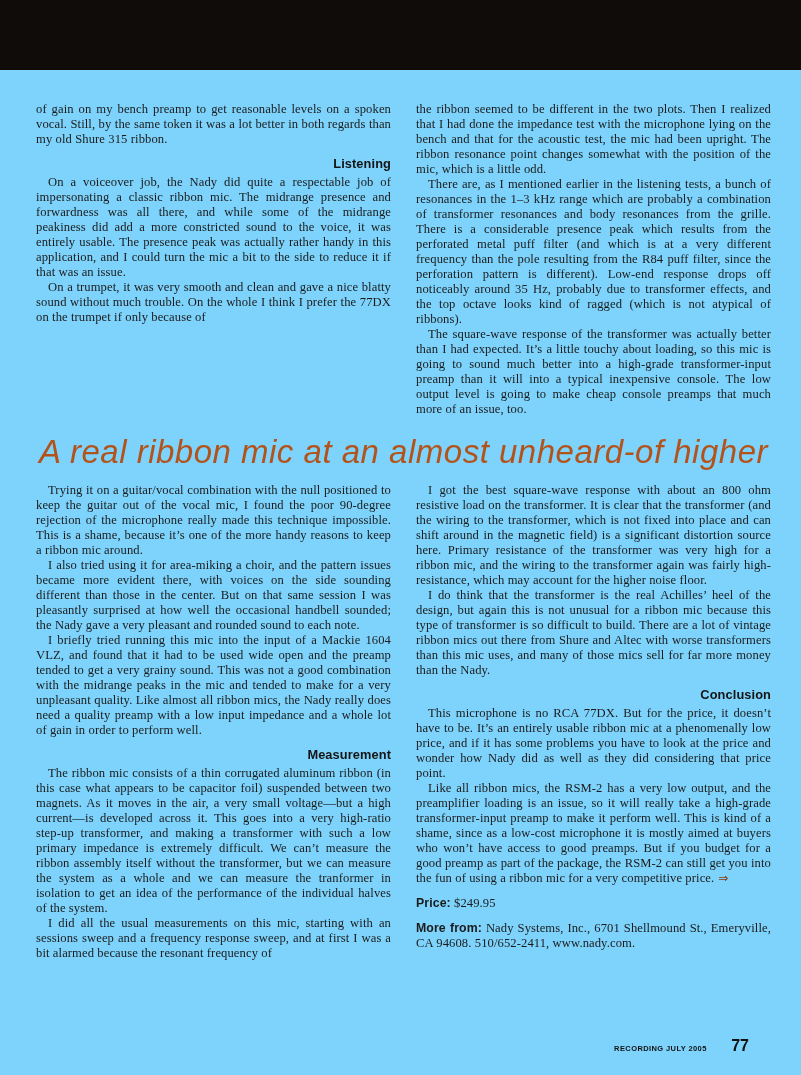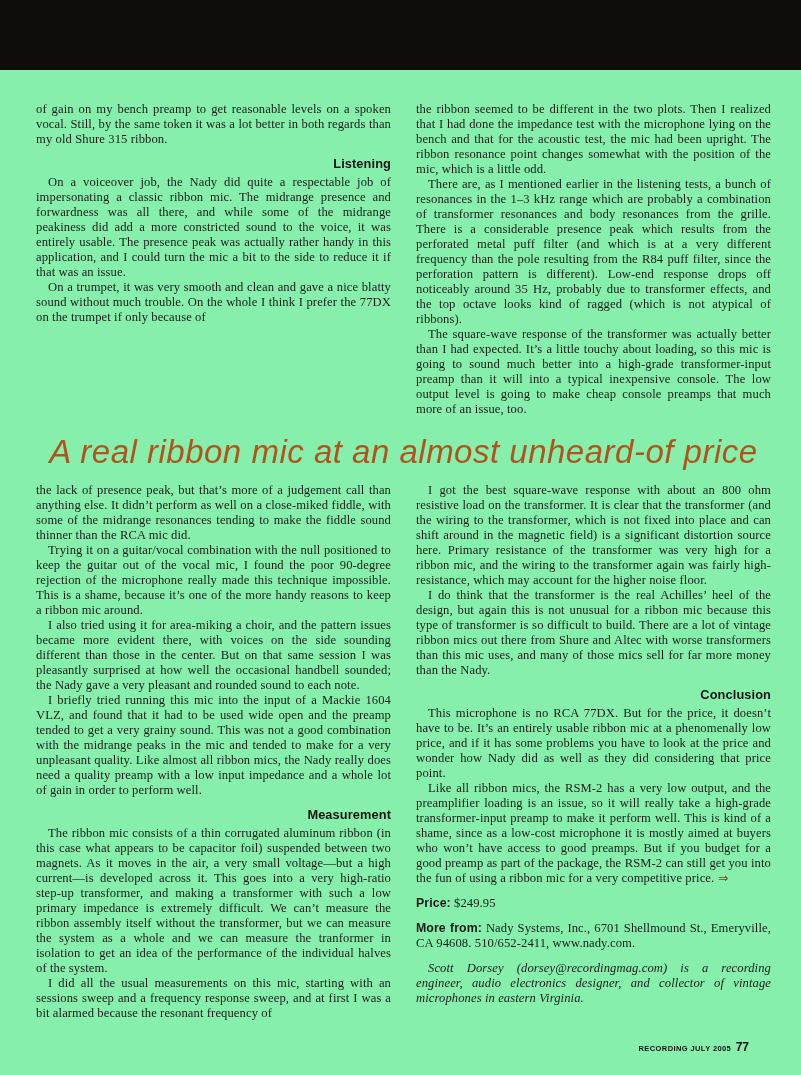--- a/index.html
+++ b/index.html
@@ -11,21 +11,21 @@
     color:#1b1b1b;
   }
   .scan-bar {
     width:801px; height:70px;
     background:#0f0c09;
   }
   .page {
     position:relative;
     width:801px; height:1005px;
     padding:32px 30px 0 36px;
-    background:#86efac;
+    background:#7dd3fc;
   }
   .section { display:flex; gap:25px; }
   .col {
     flex:1;
     text-align:justify;
     font-size:12.6px;
     line-height:15px;
     letter-spacing:0.1px;
     hyphens:auto;
   }
@@ -71,22 +71,22 @@
   }
   .footer .mag {
     font-weight:bold;
     font-size:7.5px;
     letter-spacing:0.4px;
     text-transform:uppercase;
     text-align:center;
   }
   .footer .pagenum {
     font-weight:bold;
-    font-size:12px;
-    margin-left:0;
+    font-size:16px;
+    margin-left:20px;
   }
 </style>
 </head>
 <body>
 
 <div class="scan-bar"></div>
 
 <div class="page">
 
   <div class="section top">
@@ -96,41 +96,39 @@
         <p class="body-p indent">On a voiceover job, the Nady did quite a respectable job of impersonating a classic ribbon mic. The midrange presence and forwardness was all there, and while some of the midrange peakiness did add a more constricted sound to the voice, it was entirely usable. The presence peak was actually rather handy in this application, and I could turn the mic a bit to the side to reduce it if that was an issue.</p>
         <p class="body-p indent">On a trumpet, it was very smooth and clean and gave a nice blatty sound without much trouble. On the whole I think I prefer the 77DX on the trumpet if only because of</p>
       </div>
     <div class="col">
         <p class="body-p">the ribbon seemed to be different in the two plots. Then I realized that I had done the impedance test with the microphone lying on the bench and that for the acoustic test, the mic had been upright. The ribbon resonance point changes somewhat with the position of the mic, which is a little odd.</p>
         <p class="body-p indent">There are, as I mentioned earlier in the listening tests, a bunch of resonances in the 1–3 kHz range which are probably a combination of transformer resonances and body resonances from the grille. There is a considerable presence peak which results from the perforated metal puff filter (and which is at a very different frequency than the pole resulting from the R84 puff filter, since the perforation pattern is different). Low-end response drops off noticeably around 35 Hz, probably due to transformer effects, and the top octave looks kind of ragged (which is not atypical of ribbons).</p>
         <p class="body-p indent">The square-wave response of the transformer was actually better than I had expected. It’s a little touchy about loading, so this mic is going to sound much better into a high-grade transformer-input preamp than it will into a typical inexpensive console. The low output level is going to make cheap console preamps that much more of an issue, too.</p>
       </div>
   </div>
 
-  <h1 class="headline">A real ribbon mic at an almost unheard-of price</h1>
+  <h1 class="headline">A real ribbon mic at an almost unheard-of higher</h1>
 
   <div class="section bottom">
     <div class="col">
-        <p class="body-p">the lack of presence peak, but that’s more of a judgement call than anything else. It didn’t perform as well on a close-miked fiddle, with some of the midrange resonances tending to make the fiddle sound thinner than the RCA mic did.</p>
         <p class="body-p indent">Trying it on a guitar/vocal combination with the null positioned to keep the guitar out of the vocal mic, I found the poor 90-degree rejection of the microphone really made this technique impossible. This is a shame, because it’s one of the more handy reasons to keep a ribbon mic around.</p>
         <p class="body-p indent">I also tried using it for area-miking a choir, and the pattern issues became more evident there, with voices on the side sounding different than those in the center. But on that same session I was pleasantly surprised at how well the occasional handbell sounded; the Nady gave a very pleasant and rounded sound to each note.</p>
         <p class="body-p indent">I briefly tried running this mic into the input of a Mackie 1604 VLZ, and found that it had to be used wide open and the preamp tended to get a very grainy sound. This was not a good combination with the midrange peaks in the mic and tended to make for a very unpleasant quality. Like almost all ribbon mics, the Nady really does need a quality preamp with a low input impedance and a whole lot of gain in order to perform well.</p>
         <h3 class="sect-head">Measurement</h3>
         <p class="body-p indent">The ribbon mic consists of a thin corrugated aluminum ribbon (in this case what appears to be capacitor foil) suspended between two magnets. As it moves in the air, a very small voltage—but a high current—is developed across it. This goes into a very high-ratio step-up transformer, and making a transformer with such a low primary impedance is extremely difficult. We can’t measure the ribbon assembly itself without the transformer, but we can measure the system as a whole and we can measure the tranformer in isolation to get an idea of the performance of the individual halves of the system.</p>
         <p class="body-p indent">I did all the usual measurements on this mic, starting with an sessions sweep and a frequency response sweep, and at first I was a bit alarmed because the resonant frequency of</p>
       </div>
     <div class="col">
         <p class="body-p indent">I got the best square-wave response with about an 800 ohm resistive load on the transformer. It is clear that the transformer (and the wiring to the transformer, which is not fixed into place and can shift around in the magnetic field) is a significant distortion source here. Primary resistance of the transformer was very high for a ribbon mic, and the wiring to the transformer again was fairly high-resistance, which may account for the higher noise floor.</p>
         <p class="body-p indent">I do think that the transformer is the real Achilles’ heel of the design, but again this is not unusual for a ribbon mic because this type of transformer is so difficult to build. There are a lot of vintage ribbon mics out there from Shure and Altec with worse transformers than this mic uses, and many of those mics sell for far more money than the Nady.</p>
         <h3 class="sect-head">Conclusion</h3>
         <p class="body-p indent">This microphone is no RCA 77DX. But for the price, it doesn’t have to be. It’s an entirely usable ribbon mic at a phenomenally low price, and if it has some problems you have to look at the price and wonder how Nady did as well as they did considering that price point.</p>
         <p class="body-p indent">Like all ribbon mics, the RSM-2 has a very low output, and the preamplifier loading is an issue, so it will really take a high-grade transformer-input preamp to make it perform well. This is kind of a shame, since as a low-cost microphone it is mostly aimed at buyers who won’t have access to good preamps. But if you budget for a good preamp as part of the package, the RSM-2 can still get you into the fun of using a ribbon mic for a very competitive price.<span class="endmark">⇒</span></p>
         <p class="body-p spaced"><strong class="lead">Price:</strong> $249.95</p>
         <p class="body-p spaced"><strong class="lead">More from:</strong> Nady Systems, Inc., 6701 Shellmound St., Emeryville, CA 94608. 510/652-2411, www.nady.com.</p>
-        <p class="body-p indent italic">Scott Dorsey (dorsey@recordingmag.com) is a recording engineer, audio electronics designer, and collector of vintage microphones in eastern Virginia.</p>
       </div>
   </div>
 
   <div class="footer">
     <span class="mag">RECORDING JULY 2005</span>
     <span class="pagenum">77</span>
   </div>
 
 </div>
 

